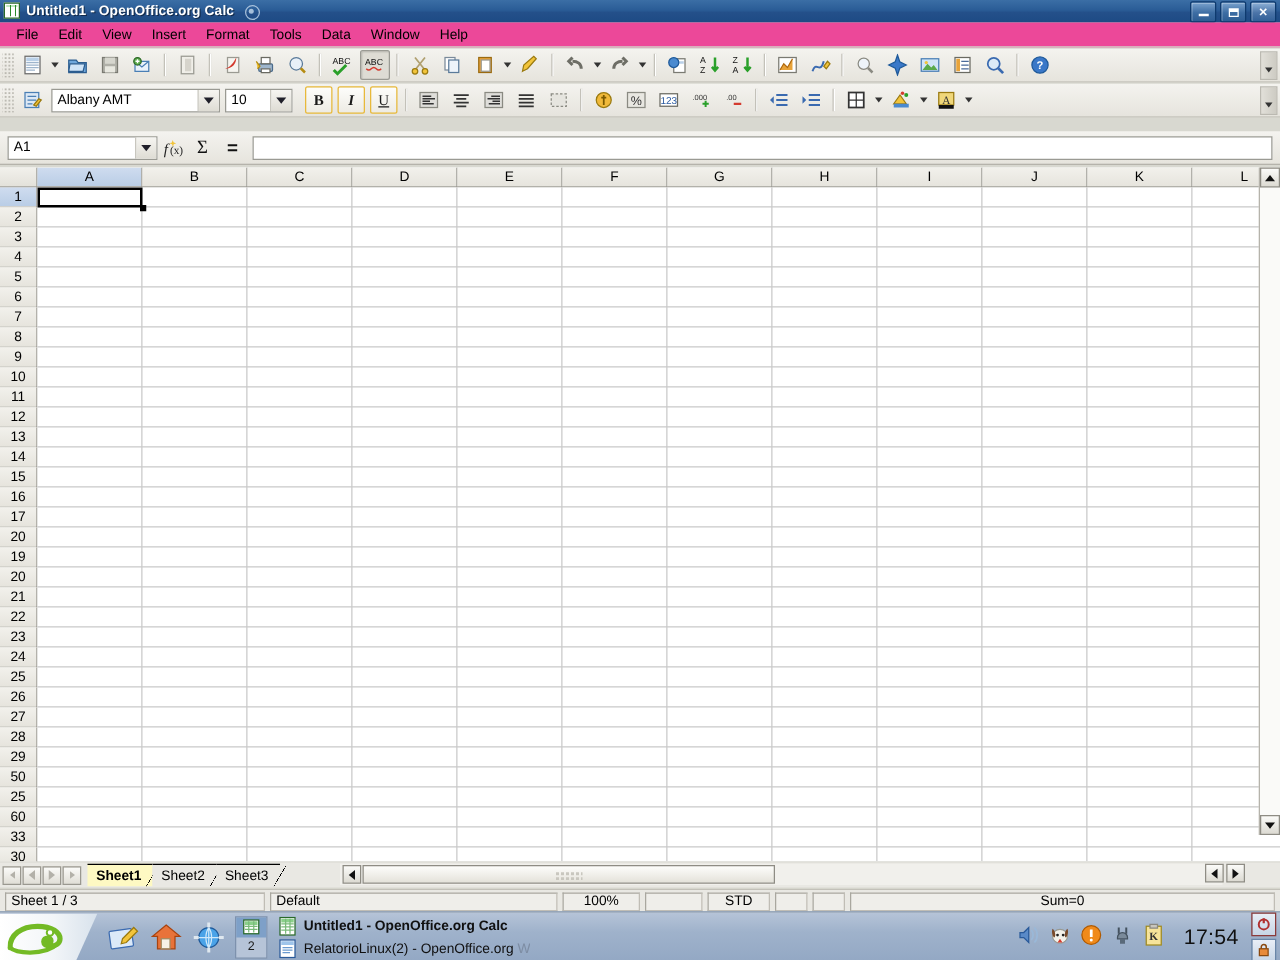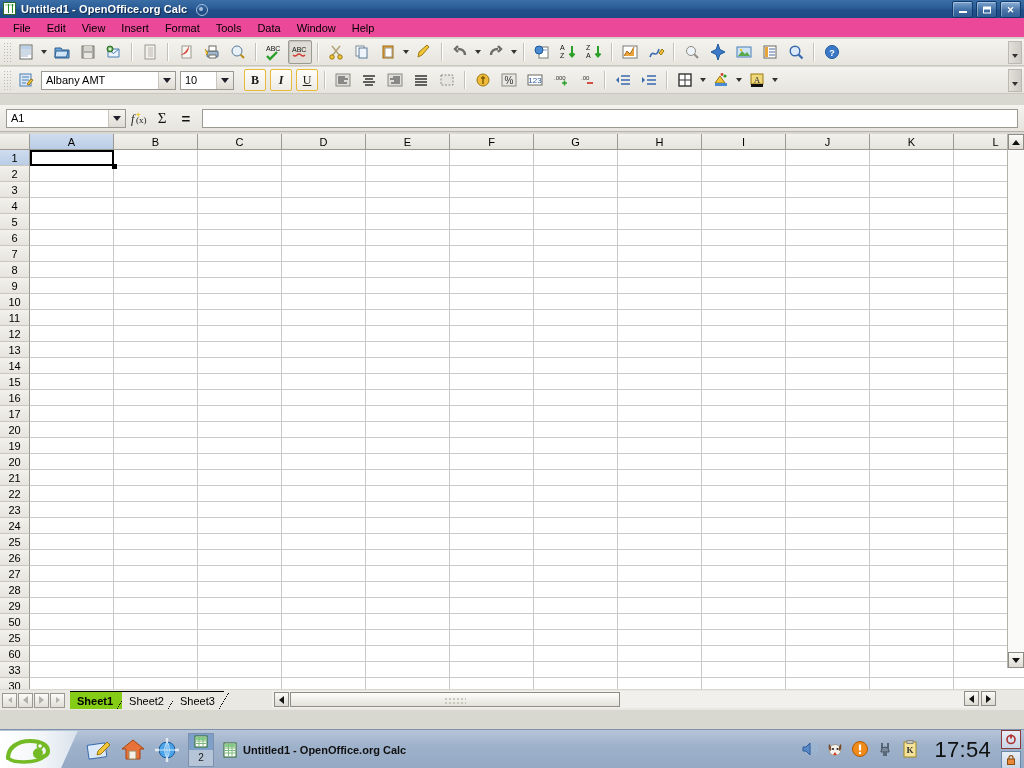--- a/index.html
+++ b/index.html
@@ -201,21 +201,21 @@
   .nb-first{border-top:3px solid transparent;border-bottom:3px solid transparent;border-right:4px solid #b3b1a9;}
   .nb-prev{border-top:4px solid transparent;border-bottom:4px solid transparent;border-right:5px solid #b3b1a9;}
   .nb-next{border-top:4px solid transparent;border-bottom:4px solid transparent;border-left:5px solid #b3b1a9;}
   .nb-last{border-top:3px solid transparent;border-bottom:3px solid transparent;border-left:4px solid #b3b1a9;}
   .tabs{display:flex;align-items:flex-end;height:18px;margin-left:4px;flex:0 0 auto;}
   .tab{
     height:17px;padding:0 9px 0 7px;font-size:11px;display:flex;align-items:center;
     background:#e9e8e3;position:relative;color:#000;
     border-top:1px solid #000;
   }
-  .tab.active{background:#84cc16;font-weight:bold;}
+  .tab.active{background:#fef9c3;font-weight:bold;}
   .tab::after{
     content:"";position:absolute;right:-5px;top:0;width:10px;height:17px;
     background:linear-gradient(to bottom right,transparent 49%,#000 49%,#000 52%,transparent 52%);
   }
   .hscroll{
     position:absolute;left:272px;top:691px;right:46px;height:17px;
     background:#f1f0ec;display:flex;align-items:center;
   }
   .hs-arrow{
     width:15px;height:15px;box-sizing:border-box;flex:0 0 auto;
@@ -263,21 +263,21 @@
     border:1px solid #7d91ad;display:flex;flex-direction:column;background:#b6c4d8;
   }
   .pg{flex:1;display:flex;align-items:center;justify-content:center;font-size:10px;color:#1a1a1a;}
   .pg.active{background:#7ea0c8;color:#fff;}
   .tasks{flex:1;display:flex;flex-direction:column;justify-content:center;margin-left:6px;height:38px;}
   .taskitem{height:18px;display:flex;align-items:center;gap:5px;font-size:11px;color:#101010;padding-left:2px;}
   .taskitem.active .tlabel{font-weight:bold;}
   .tlabel{white-space:nowrap;overflow:hidden;}
   .tlabel .dim{color:#7d8da3;}
   .tray{display:flex;align-items:center;gap:5px;margin-right:6px;flex:0 0 auto;}
-  .clock{font-size:22px;color:#101010;margin:0 10px 0 8px;letter-spacing:.3px;}
+  .clock{font-size:17px;color:#101010;margin:0 10px 0 8px;letter-spacing:.3px;}
   .sysbtns{display:flex;flex-direction:column;gap:2px;margin-right:3px;flex:0 0 auto;}
   .sysbtn{width:18px;height:17px;border:1px solid #8b3a3a;background:linear-gradient(to bottom,#e8eef6,#c7d5e6);
     display:flex;align-items:center;justify-content:center;}
   .sysbtn.b2{border-color:#6a86a8;}
 </style>
 </head>
 <body>
 
 <div class="app">
 
@@ -808,20 +808,46 @@
   </div>
   <div style="position:absolute;left:962px;top:691px;width:32px;height:17px;display:flex;">
     <div class="hs-arrow">
         <i class="ar-lf"></i>
       </div>
     <div class="hs-arrow">
         <i class="ar-rt"></i>
       </div>
   </div>
 
+  <div class="statusbar">
+    <div class="sb-cell" style="width:208px;">
+        <span>Sheet 1 / 3</span>
+      </div>
+    <div class="sb-cell" style="width:230px;">
+        <span>Default</span>
+      </div>
+    <div class="sb-cell center" style="width:62px;">
+        <span>100%</span>
+      </div>
+    <div class="sb-cell center" style="width:46px;">
+        <span></span>
+      </div>
+    <div class="sb-cell center" style="width:50px;">
+        <span>STD</span>
+      </div>
+    <div class="sb-cell center" style="width:26px;">
+        <span></span>
+      </div>
+    <div class="sb-cell center" style="width:26px;">
+        <span></span>
+      </div>
+    <div class="sb-cell center" style="flex:1;margin-right:4px;">
+        <span>Sum=0</span>
+      </div>
+  </div>
 
   <div class="taskbar">
     <div class="suse-logo">
       <svg class="chameleon" viewBox="0 0 62 28">
         <path d="M2 22c0-10 9-17 22-17 12 0 18 5 18 10 0 4-4 6-8 6-3 0-5-1.6-5-3.6 0-1.8 1.4-3 3.2-3 1.5 0 2.6.9 2.6 2.1 0 1-.8 1.7-1.8 1.7" fill="none" stroke="#73ba25" stroke-width="4.2" stroke-linecap="round"></path>
         <path d="M2 22c3 3 9 4 16 4 10 0 18-3 22-7" fill="none" stroke="#73ba25" stroke-width="3.4" stroke-linecap="round"></path>
         <circle cx="34" cy="10" r="2.6" fill="#fff" stroke="#73ba25" stroke-width="1.6"></circle>
       </svg>
     </div>
     <div class="launchers">
@@ -858,20 +884,28 @@
         </div>
     </div>
     <div class="tasks">
       <div class="taskitem active">
         <svg width="16" height="16" viewBox="0 0 16 16">
             <rect x="2" y="1" width="12" height="14" fill="#fff" stroke="#2a6a2a"></rect>
             <rect x="3" y="2" width="10" height="3" fill="#8ad08a"></rect>
             <path d="M3 6h10M3 8.5h10M3 11h10M6.5 2v12M10 2v12" stroke="#7aba7a"></path>
           </svg>
         <span class="tlabel">Untitled1 - OpenOffice.org Calc</span>
+      </div>
+      <div class="taskitem">
+        <svg width="16" height="16" viewBox="0 0 16 16">
+            <rect x="2" y="1" width="12" height="14" fill="#fff" stroke="#2a5a9a"></rect>
+            <rect x="3" y="2" width="10" height="3" fill="#9ec4ea"></rect>
+            <path d="M4 7h8M4 9h8M4 11h6" stroke="#6a9ad0"></path>
+          </svg>
+        <span class="tlabel"><span>RelatorioLinux(2) - OpenOffice.org </span><span class="dim">W</span></span>
       </div>
     </div>
     <div class="tray">
       <div>
         <svg width="20" height="20" viewBox="0 0 20 20">
             <path d="M3 8h3l4-4v12l-4-4H3z" fill="#5a8ac8" stroke="#2a5a9a"></path>
             <path d="M12 6c2 2 2 6 0 8M14.5 4c3 3 3 9 0 12" fill="none" stroke="#9ab8d8" stroke-width="1.4"></path>
           </svg>
       </div>
       <div>

